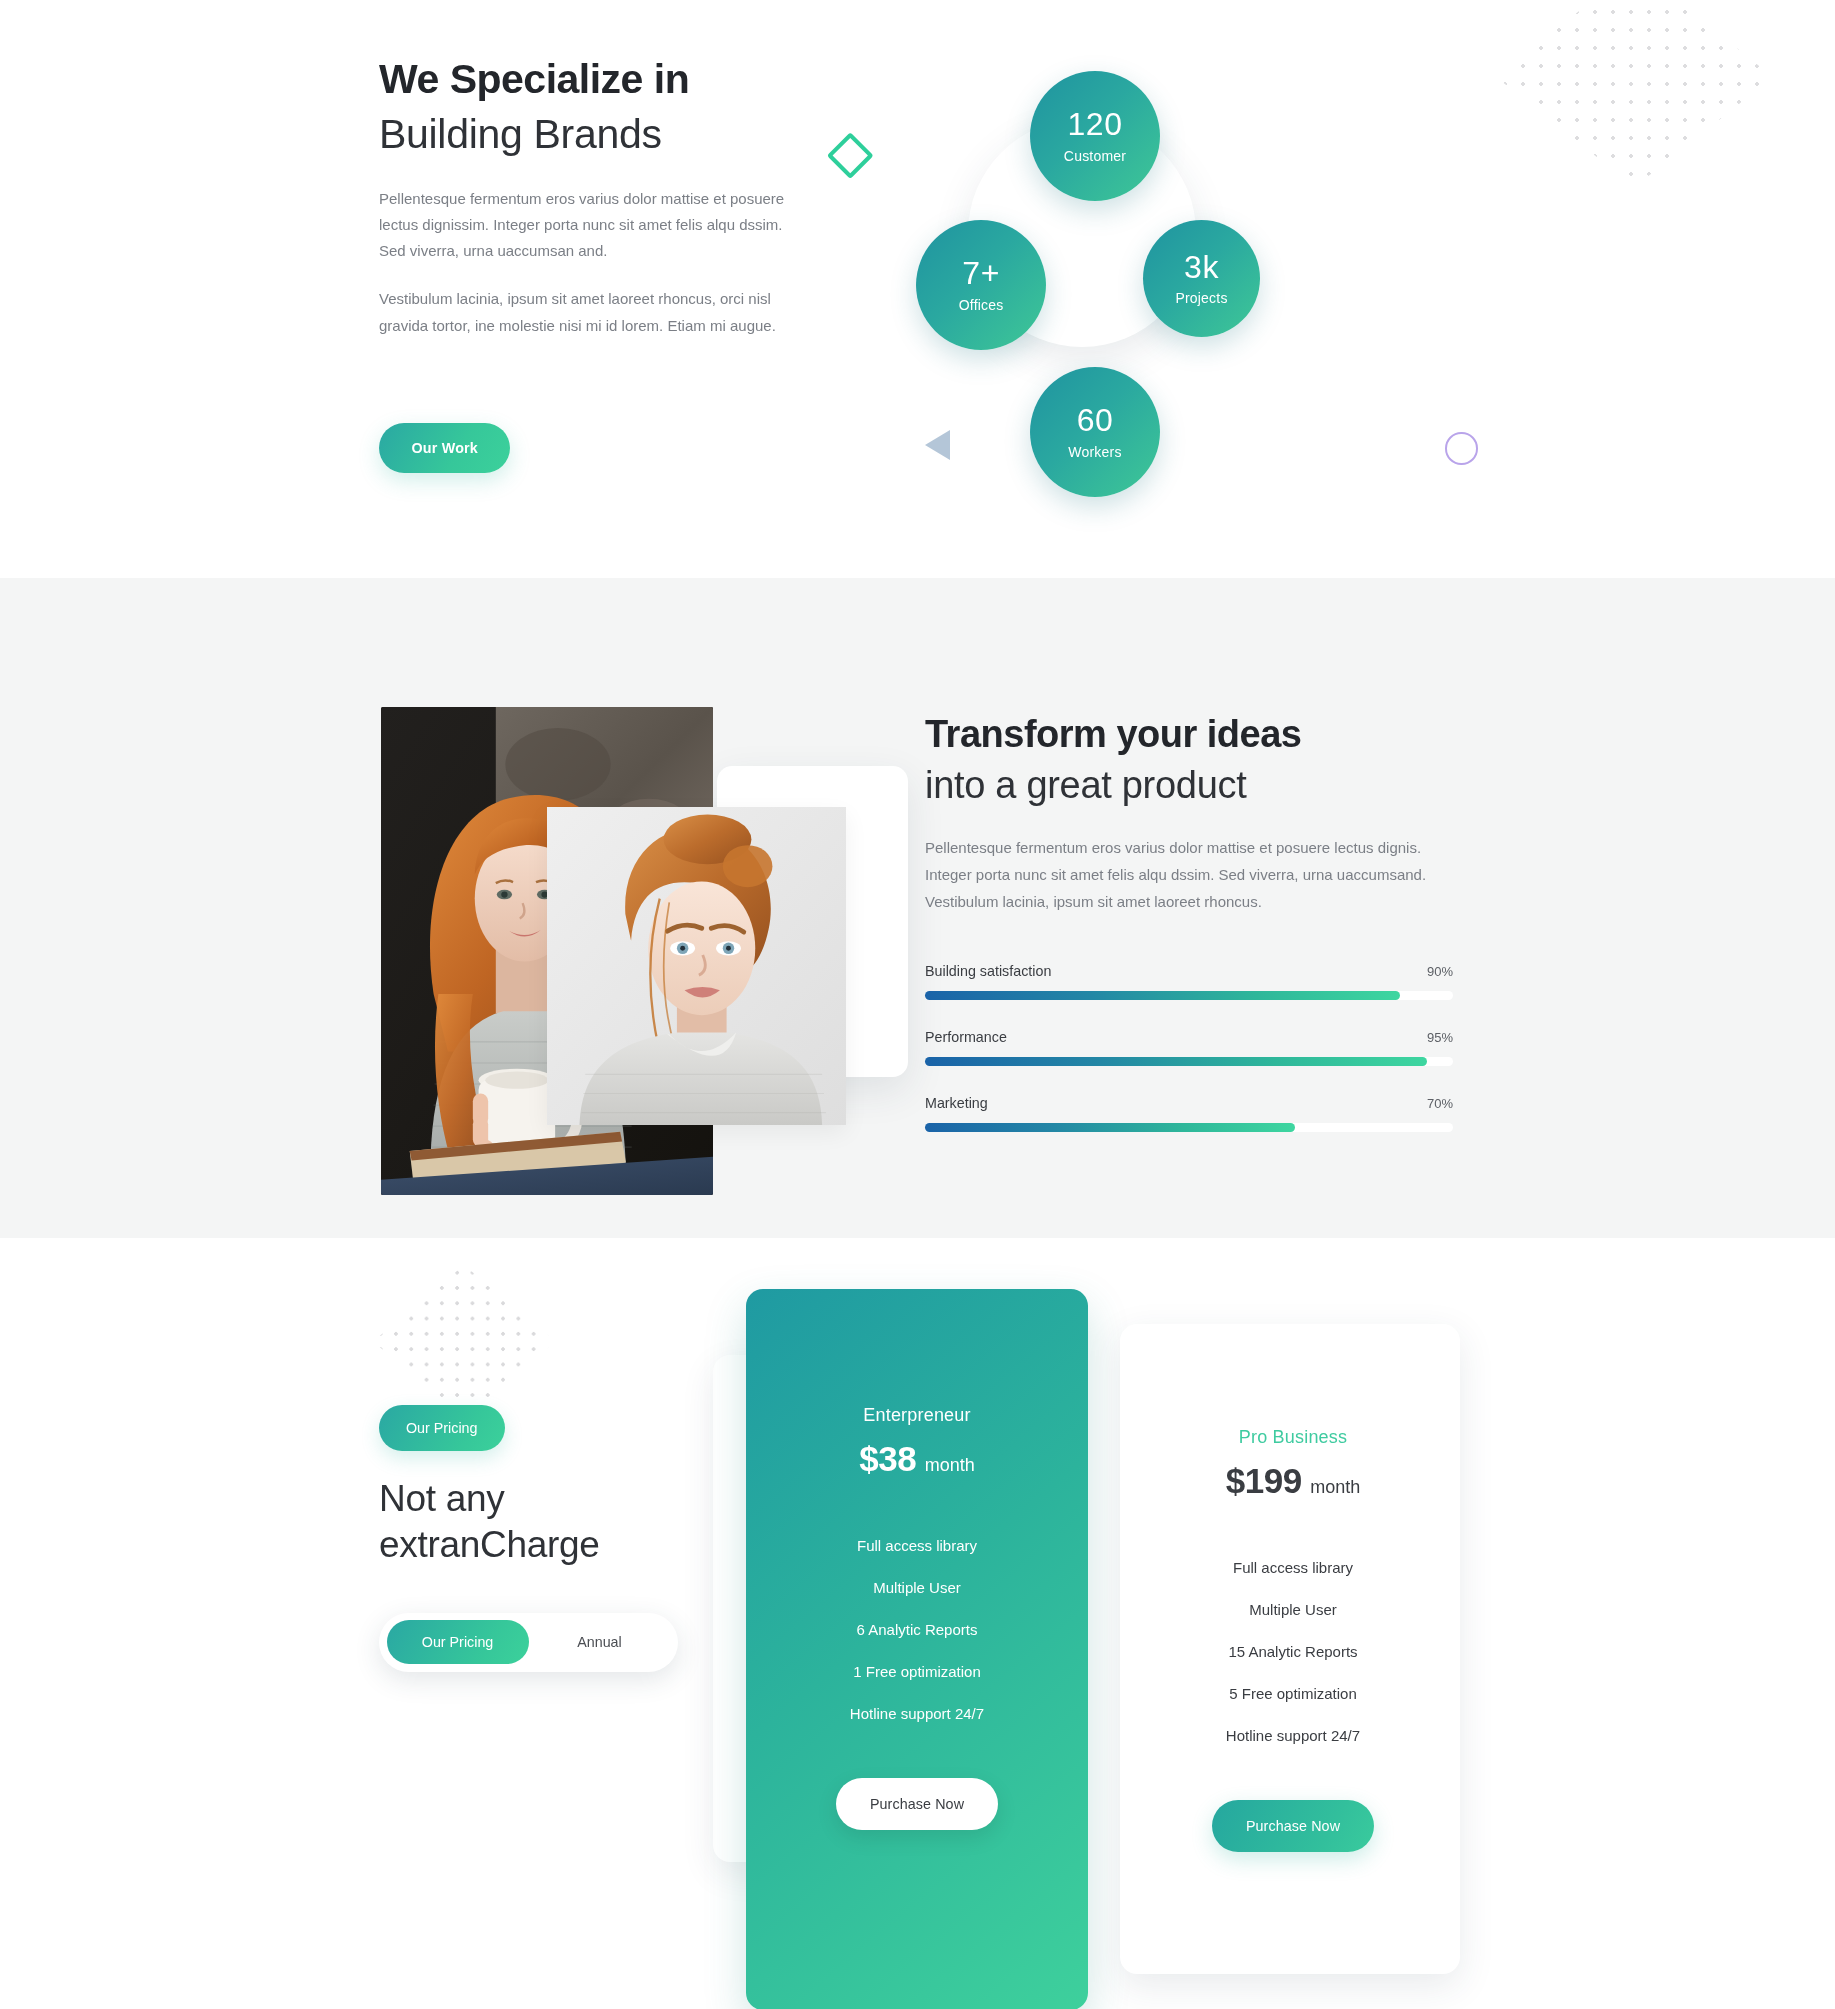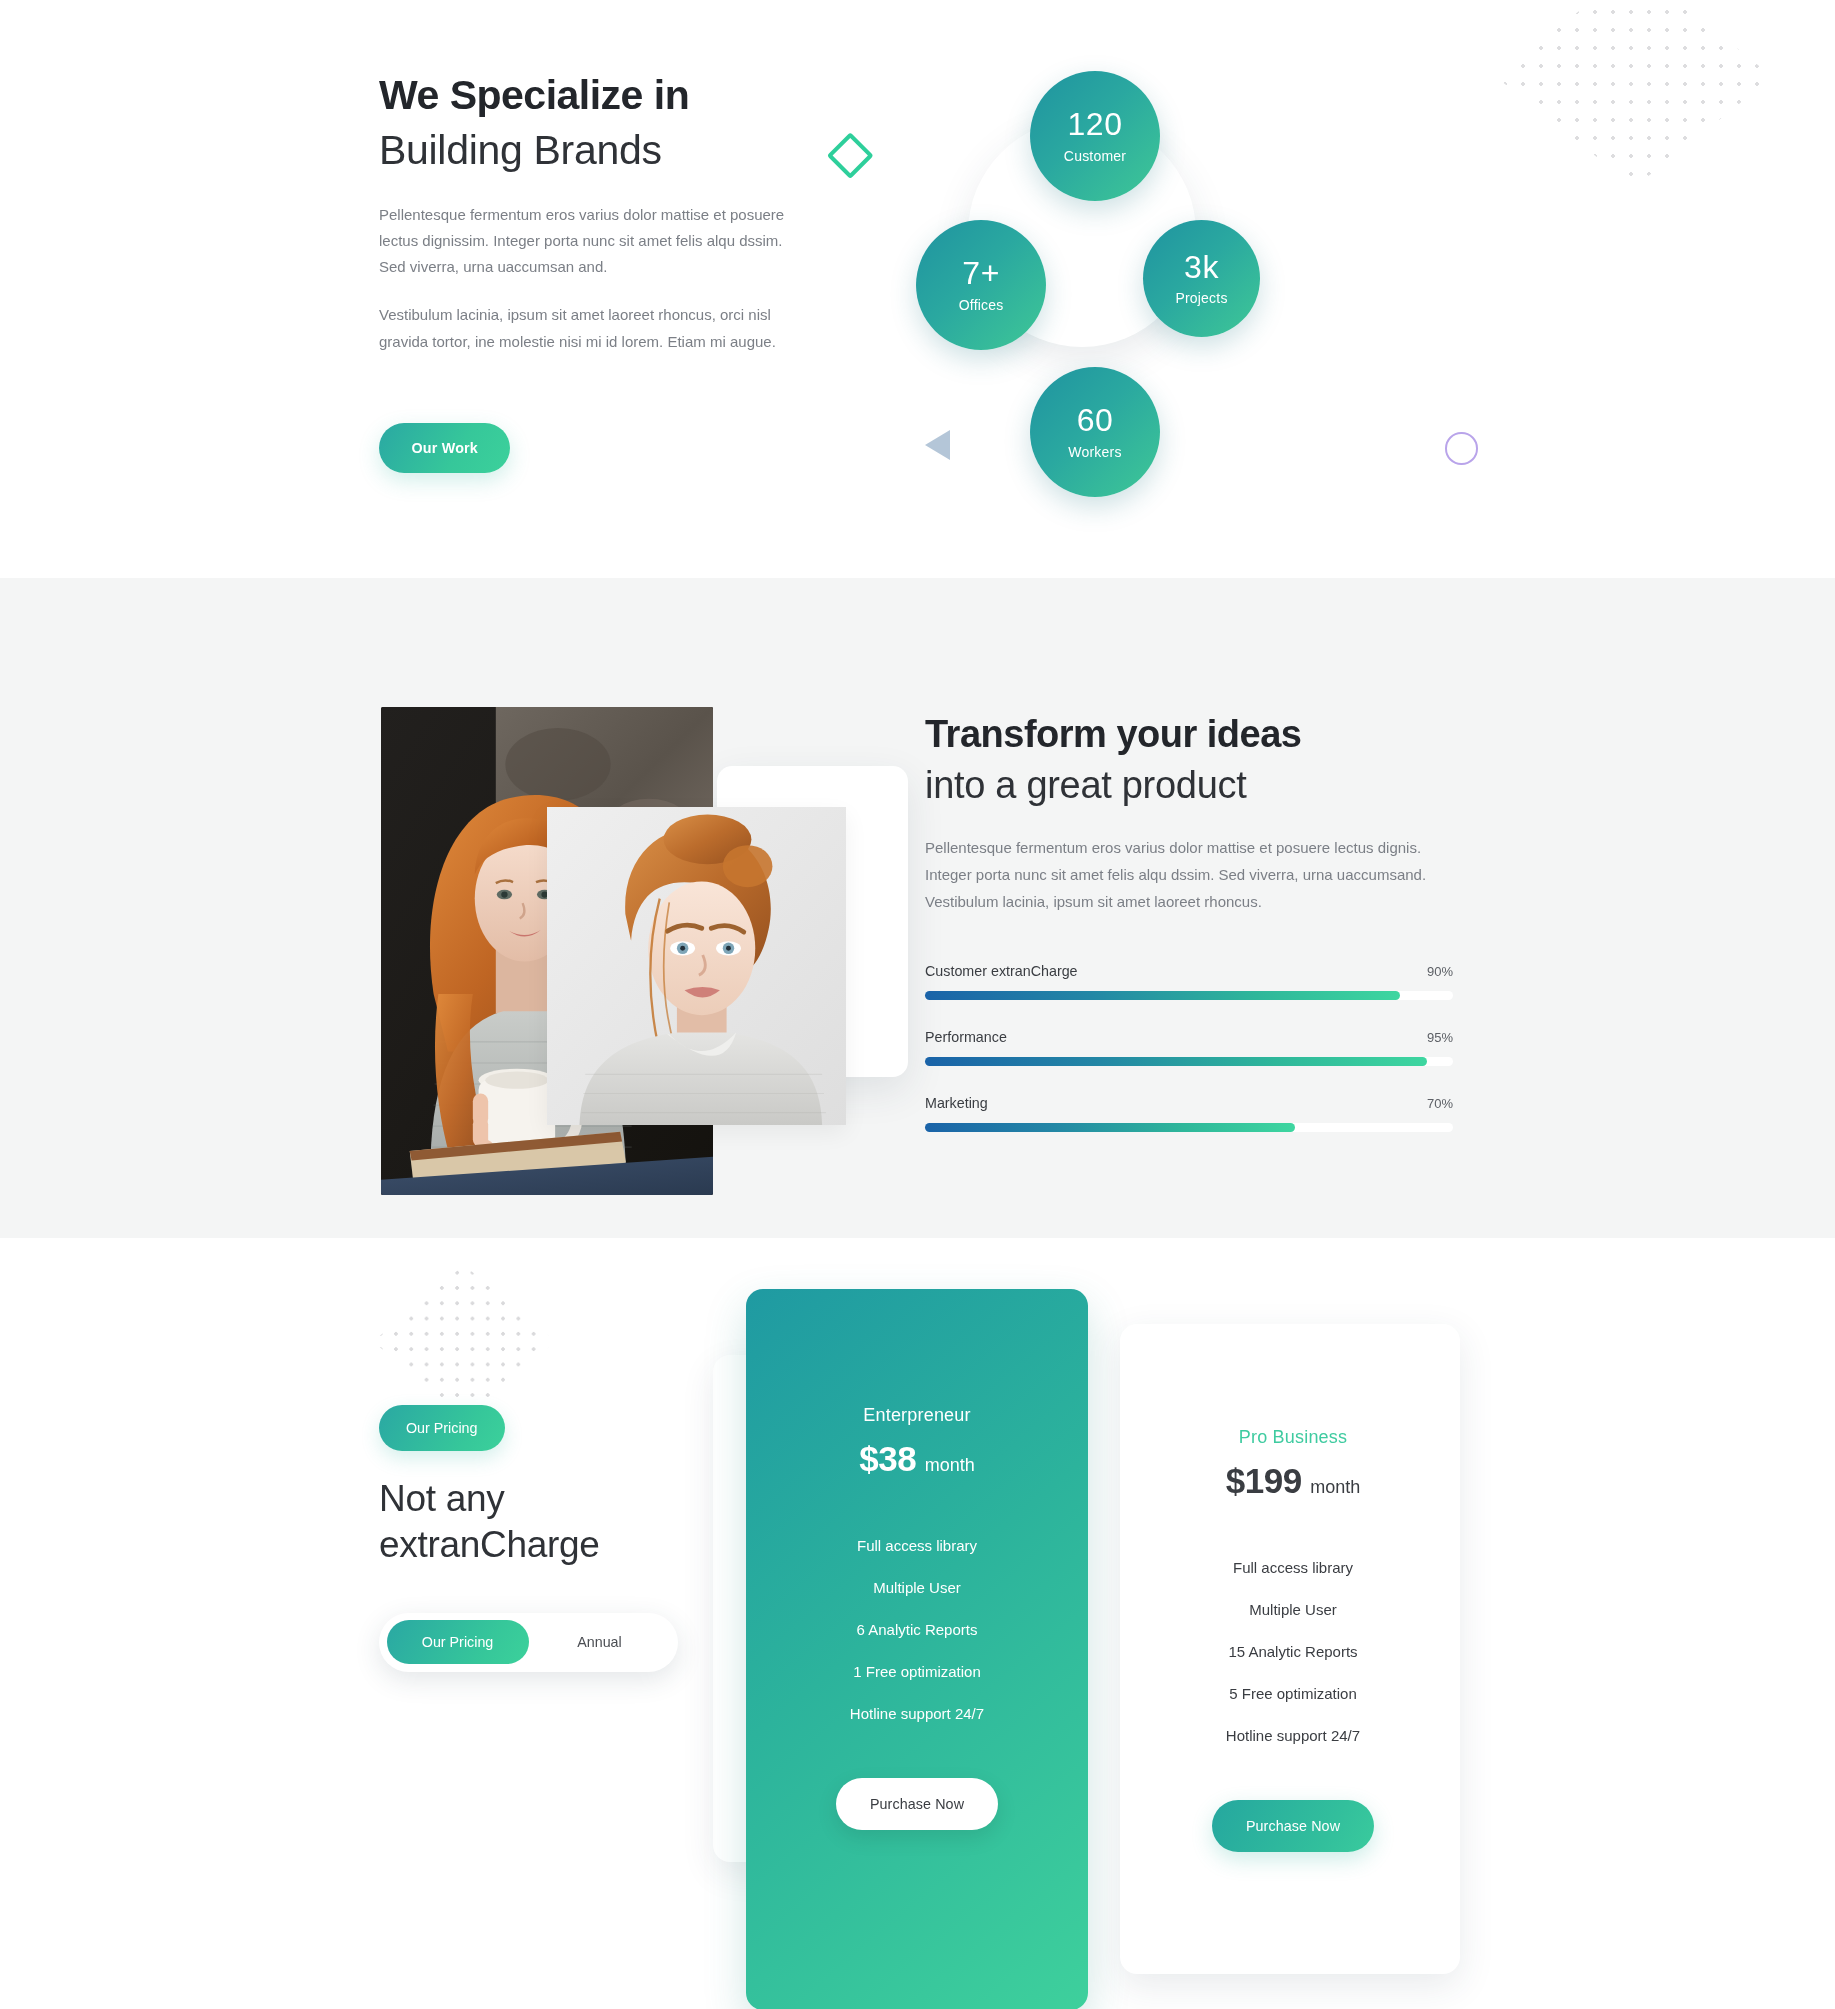--- a/index.html
+++ b/index.html
@@ -14,21 +14,21 @@
 
   
   .sec-specialize {
     position:relative;
     background:#ffffff;
     height:578px;
     overflow:hidden;
   }
   .s1-inner { position:relative; width:1835px; height:578px; }
 
-  .s1-text { position:absolute; left:379px; top:72px; width:421px; }
+  .s1-text { position:absolute; left:379px; top:56px; width:421px; }
   .h-bold {
     font-size:41px; font-weight:bold; letter-spacing:-0.5px;
     color:#23262b; line-height:1.16;
   }
   .h-light {
     font-size:41px; font-weight:300; letter-spacing:-0.3px;
     color:#2f3237; line-height:1.16; margin-top:7.6px;
   }
   .s1-p {
     font-size:15px; line-height:1.75; color:#7b7f86;
@@ -410,21 +410,21 @@
       </div>
 
       <div class="s2-text">
         <div class="h2-bold">Transform your ideas</div>
         <div class="h2-light">into a great product</div>
         <p class="s2-p">Pellentesque fermentum eros varius dolor mattise et posuere lectus dignis. Integer porta nunc sit amet felis alqu dssim. Sed viverra, urna uaccumsand. Vestibulum lacinia, ipsum sit amet laoreet rhoncus.</p>
 
         <div class="bars">
           <div class="bar-row">
             <div class="bar-head">
-              <span class="bar-label">Customer extranCharge</span>
+              <span class="bar-label">Building satisfaction</span>
               <span class="bar-pct">90%</span>
             </div>
             <div class="bar-track">
               <div class="bar-fill" style="width: 90%;"></div>
             </div>
           </div>
 
           <div class="bar-row">
             <div class="bar-head">
               <span class="bar-label">Performance</span>

